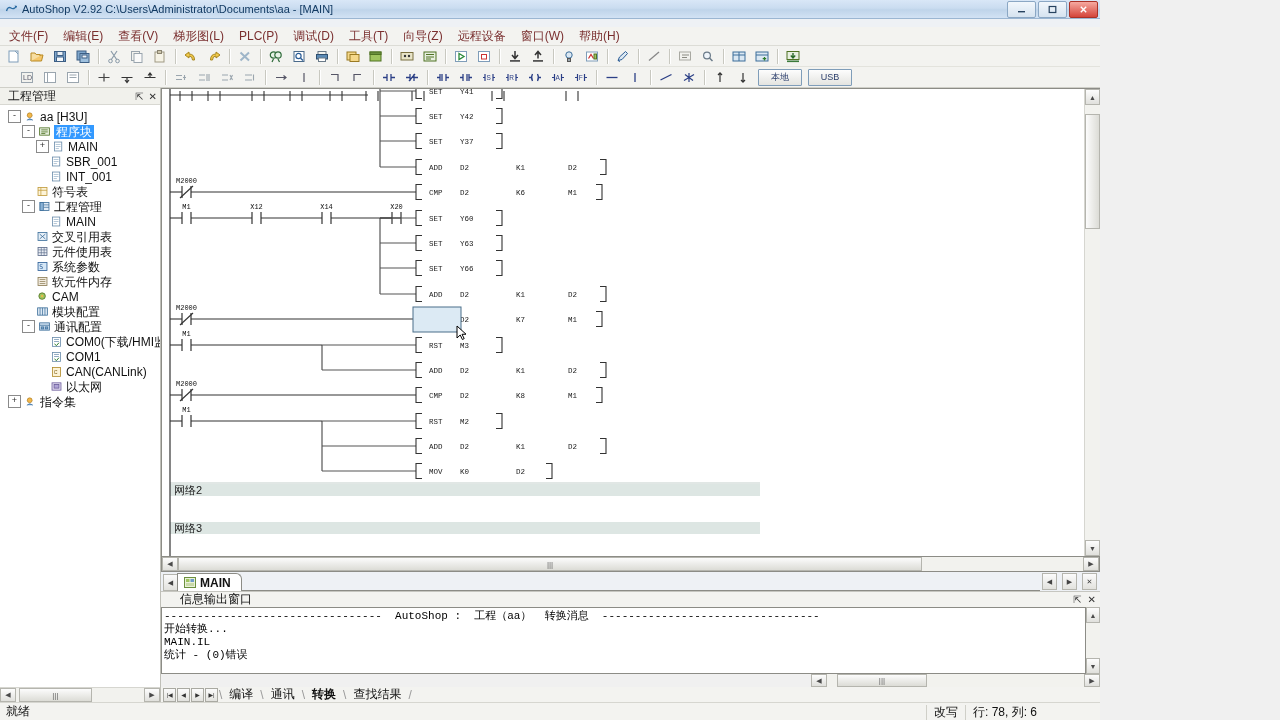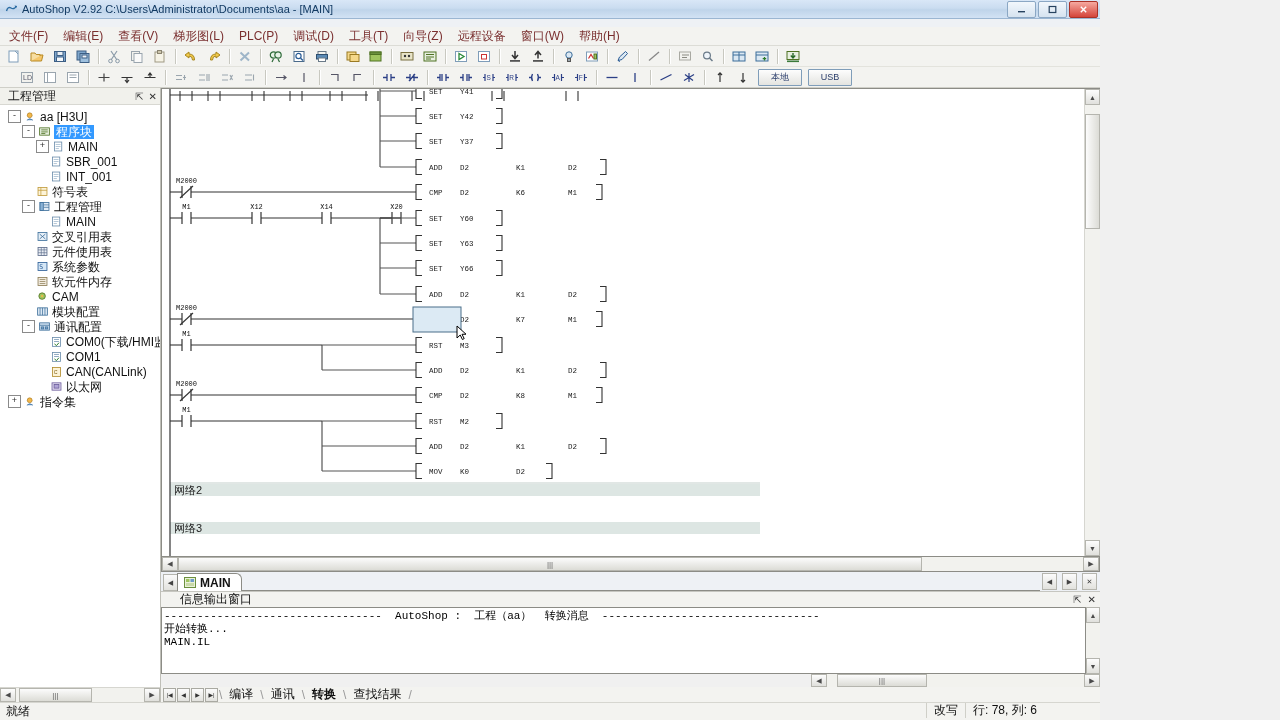--- a/index.html
+++ b/index.html
@@ -108,21 +108,21 @@
   .outtabs{height:15px;flex:0 0 15px;display:flex;align-items:center;background:#f3f3f0;padding-left:2px;gap:0;}
   .nav-btn{width:11px;height:12px;border:1px solid #a9a9a2;background:linear-gradient(to bottom,#fbfbfb,#e2e2de);
      display:flex;align-items:center;justify-content:center;font-size:6px;color:#333;margin-right:1px;}
   .otab{font-size:12px;color:#111;padding:0 7px;position:relative;}
   .otab.active{font-weight:bold;}
   .otabdiv{color:#999;}
   .out-hscroll{height:13px;flex:0 0 13px;display:flex;background:#f0f0f0;}
 
   
   .statusbar{height:17px;flex:0 0 17px;background:#f3f3f0;border-top:1px solid #d6d6d0;
-     display:flex;align-items:flex-start;font-size:12px;color:#111;}
+     display:flex;align-items:flex-end;font-size:12px;color:#111;}
   .sb-left{padding-left:6px;flex:1 1 auto;}
   .sb-cell{border-left:1px solid #cfcfc8;padding:0 7px;height:15px;display:flex;align-items:center;}
 
   
   .lt{font-family:"Liberation Mono","DejaVu Sans Mono",monospace;font-size:7.5px;fill:#222;}
   .lt-lbl{font-family:"Liberation Mono","DejaVu Sans Mono",monospace;font-size:7px;fill:#111;}
   .netlabel{font-size:11px;fill:#222;font-family:"Liberation Sans",sans-serif;}
   .cursor-cell{fill:#dceaf4;stroke:#4a6f8a;stroke-width:1;}
 </style>
 </head>
@@ -1036,21 +1036,21 @@
 
       <div class="outwin">
         <div class="outwin-head">
           <span>信息输出窗口</span>
           <span class="outwin-btns">
             <span>⇱</span>
             <span>✕</span>
           </span>
         </div>
         <div class="outwin-body">
-          <div class="outtext" id="out-log"><div class="ln">---------------------------------  AutoShop :  工程（aa）  转换消息  ---------------------------------</div><div class="ln">开始转换...</div><div class="ln">MAIN.IL</div></div>
+          <div class="outtext" id="out-log"><div class="ln">---------------------------------  AutoShop :  工程（aa）  转换消息  ---------------------------------</div><div class="ln">开始转换...</div><div class="ln">MAIN.IL</div><div class="ln">统计 - (0)错误</div></div>
           <div class="out-vscroll">
             <div class="sc-arrow">▲</div>
             <div class="sc-track"></div>
             <div class="sc-arrow">▼</div>
           </div>
         </div>
         <div class="out-hscroll">
           <div style="flex:0 0 650px"></div>
           <div class="hsc-arrow">◀</div>
           <div class="hsc-track">

